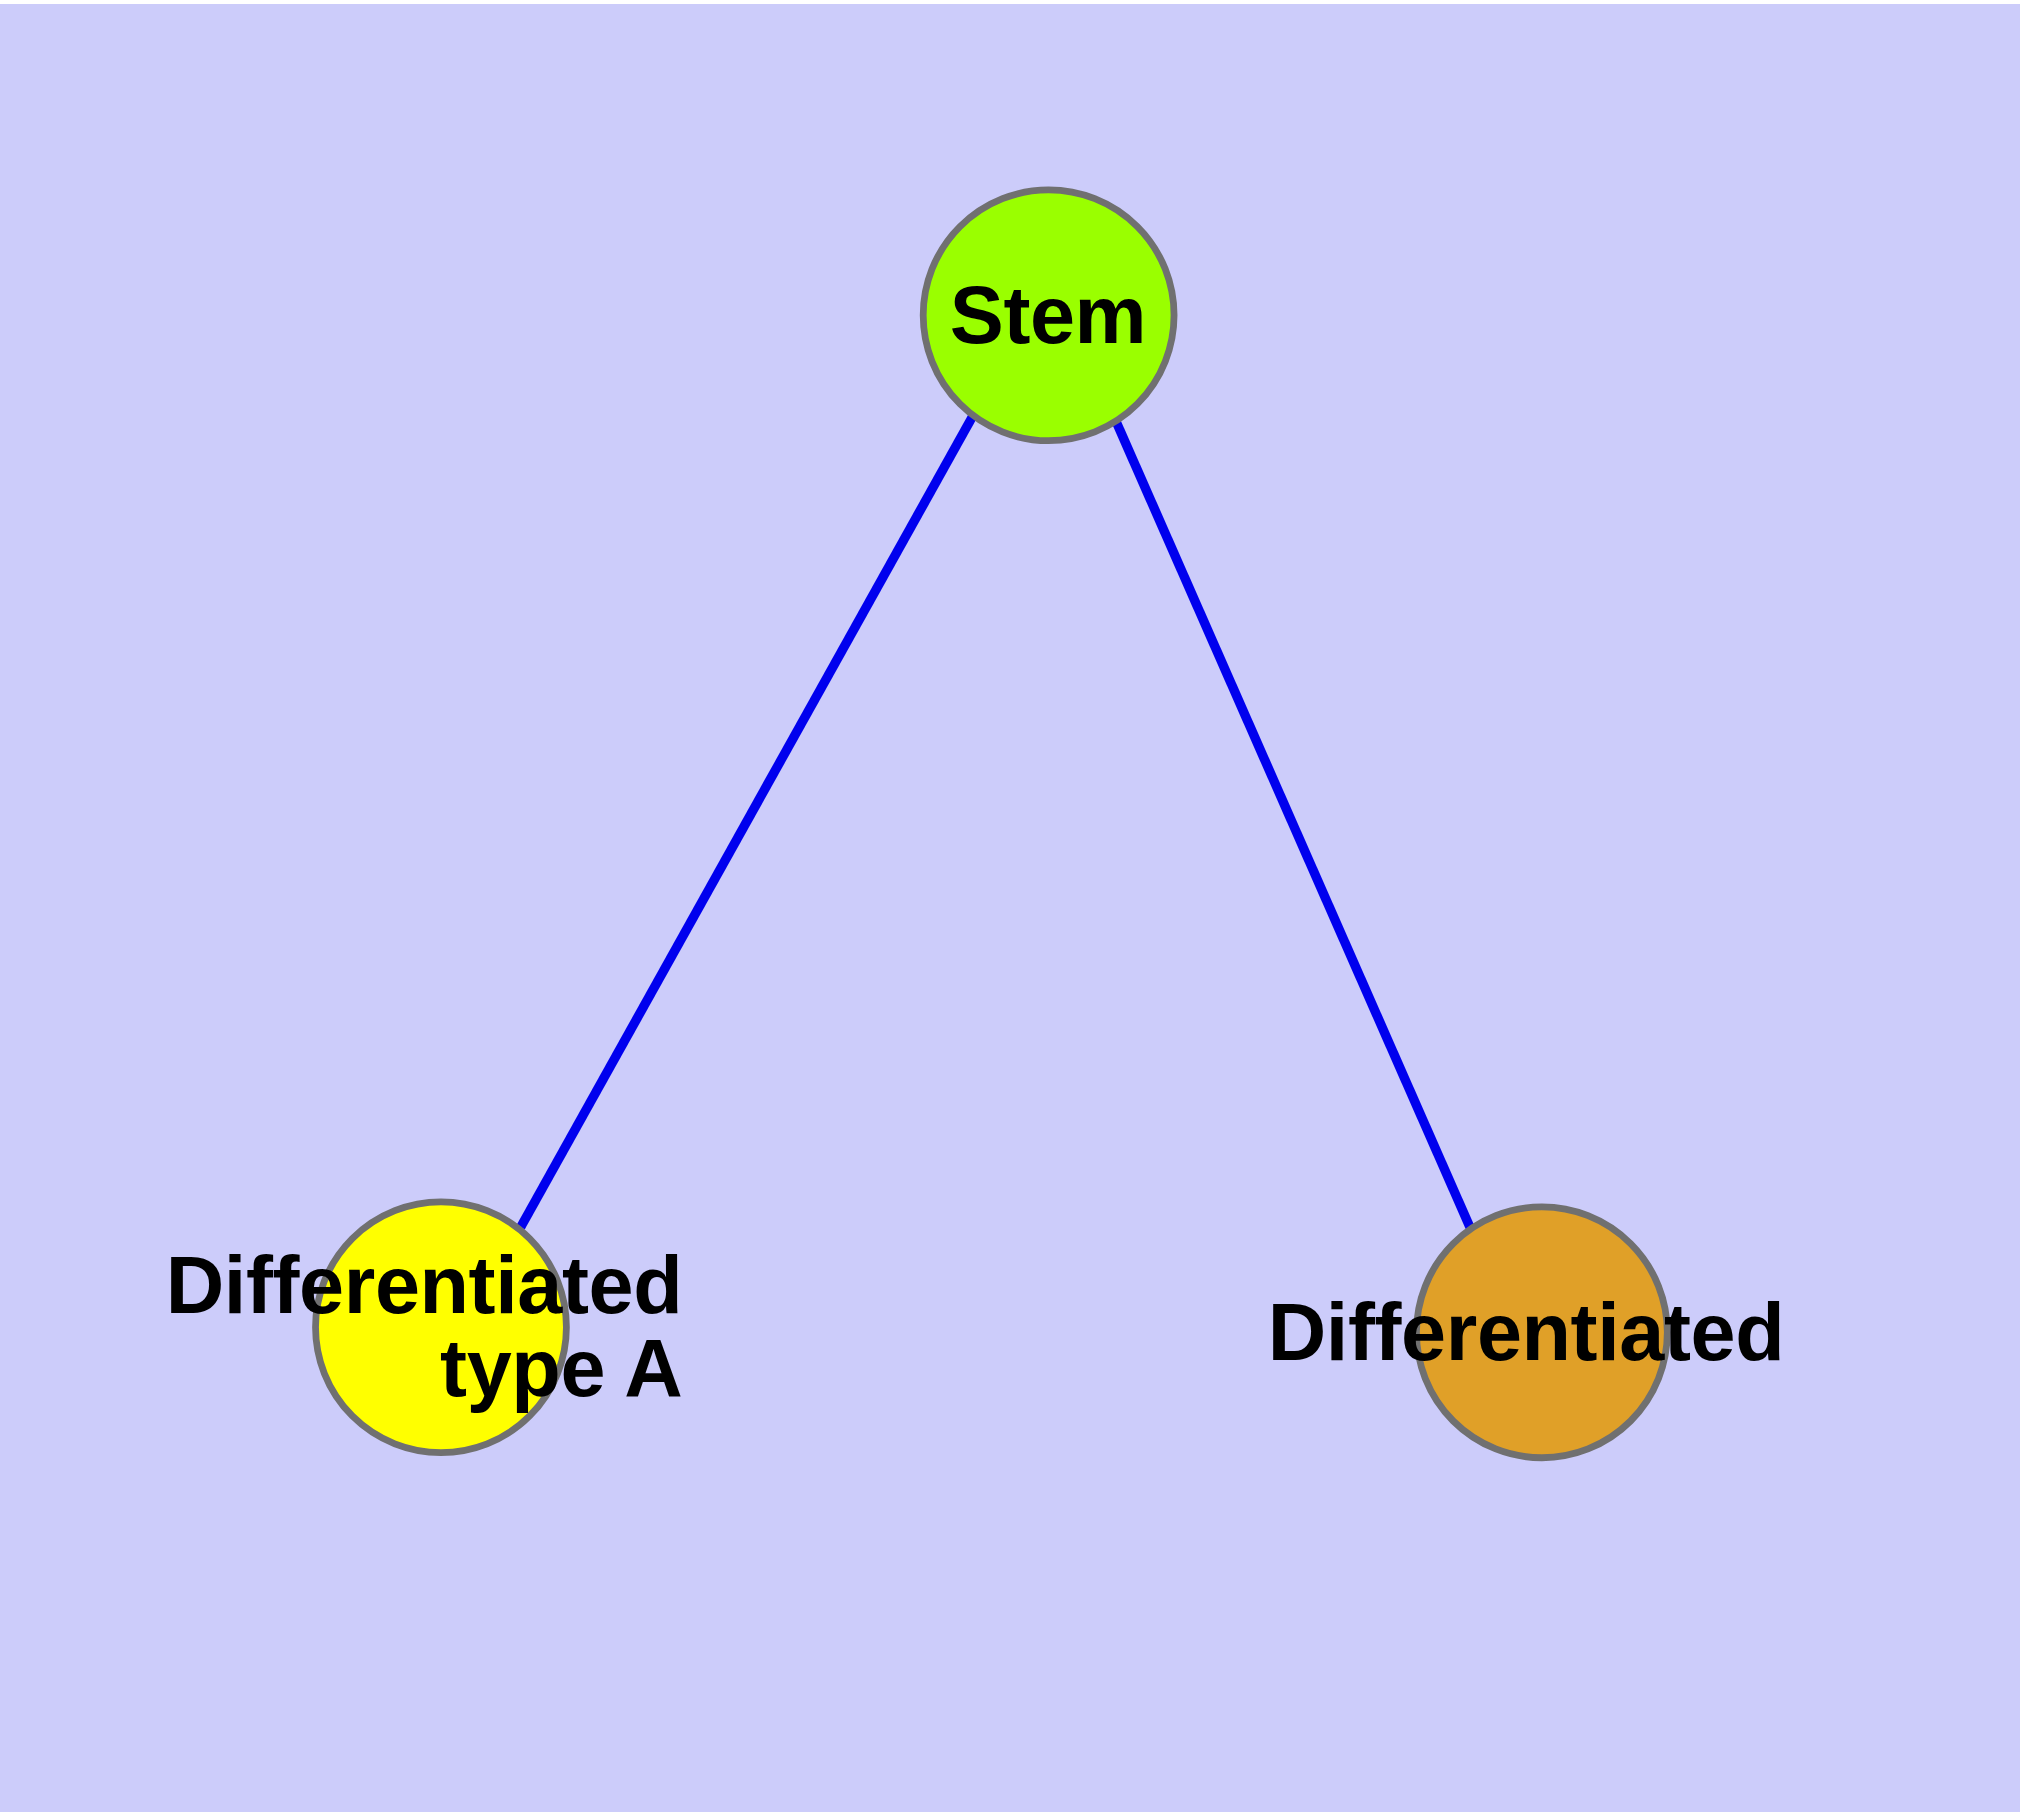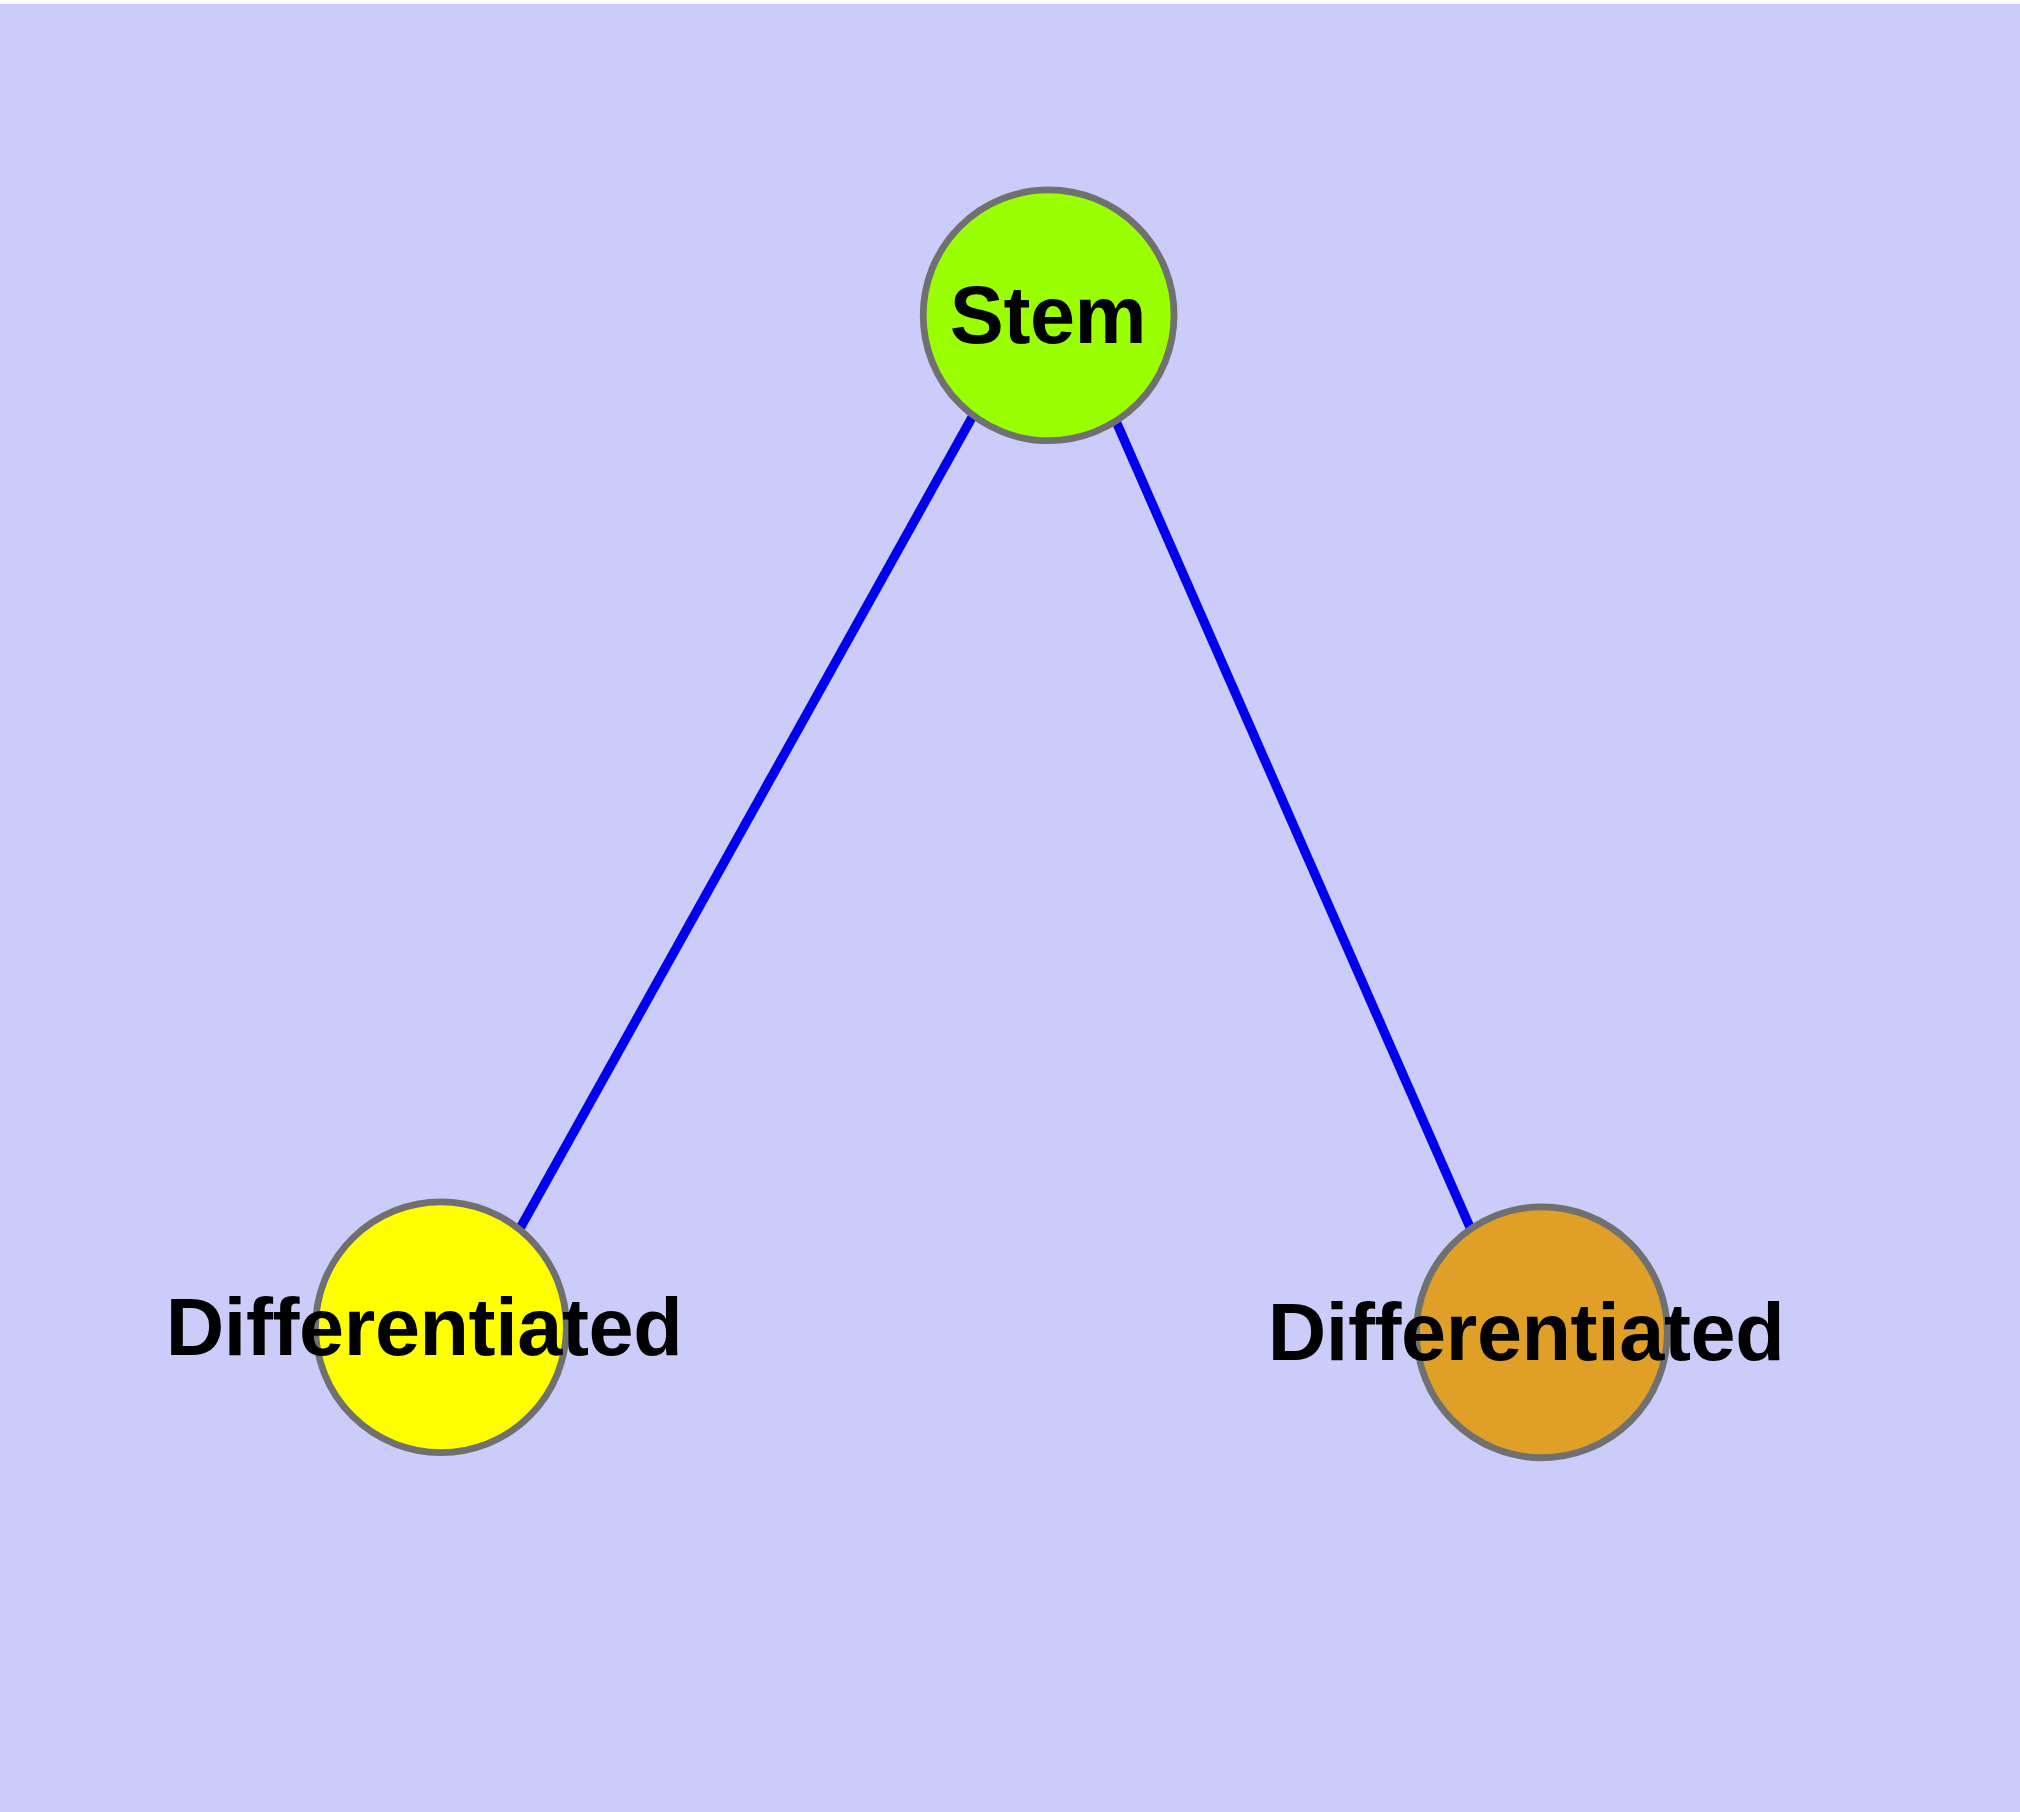--- a/index.html
+++ b/index.html
@@ -74,18 +74,18 @@
     </g>
     <g>
       <circle cx="1237" cy="372" r="148" fill="#9aff00" stroke="#707070" stroke-width="8"></circle>
       <circle cx="520" cy="1566" r="148" fill="#ffff00" stroke="#707070" stroke-width="8"></circle>
       <circle cx="1819" cy="1572" r="148" fill="#e0a028" stroke="#707070" stroke-width="8"></circle>
     </g>
   </svg>
 
   <div class="node-label" id="label-stem">Stem</div>
 
-  <div class="node-label" id="label-type-a"><span>Differentiated</span><br></div>
+  <div class="node-label" id="label-type-a"><span>Differentiated</span><br><span>type A</span></div>
 
   <div class="node-label" id="label-type-b"><span>Differentiated</span><br></div>
 
 </div>
 
 
 </body></html>

